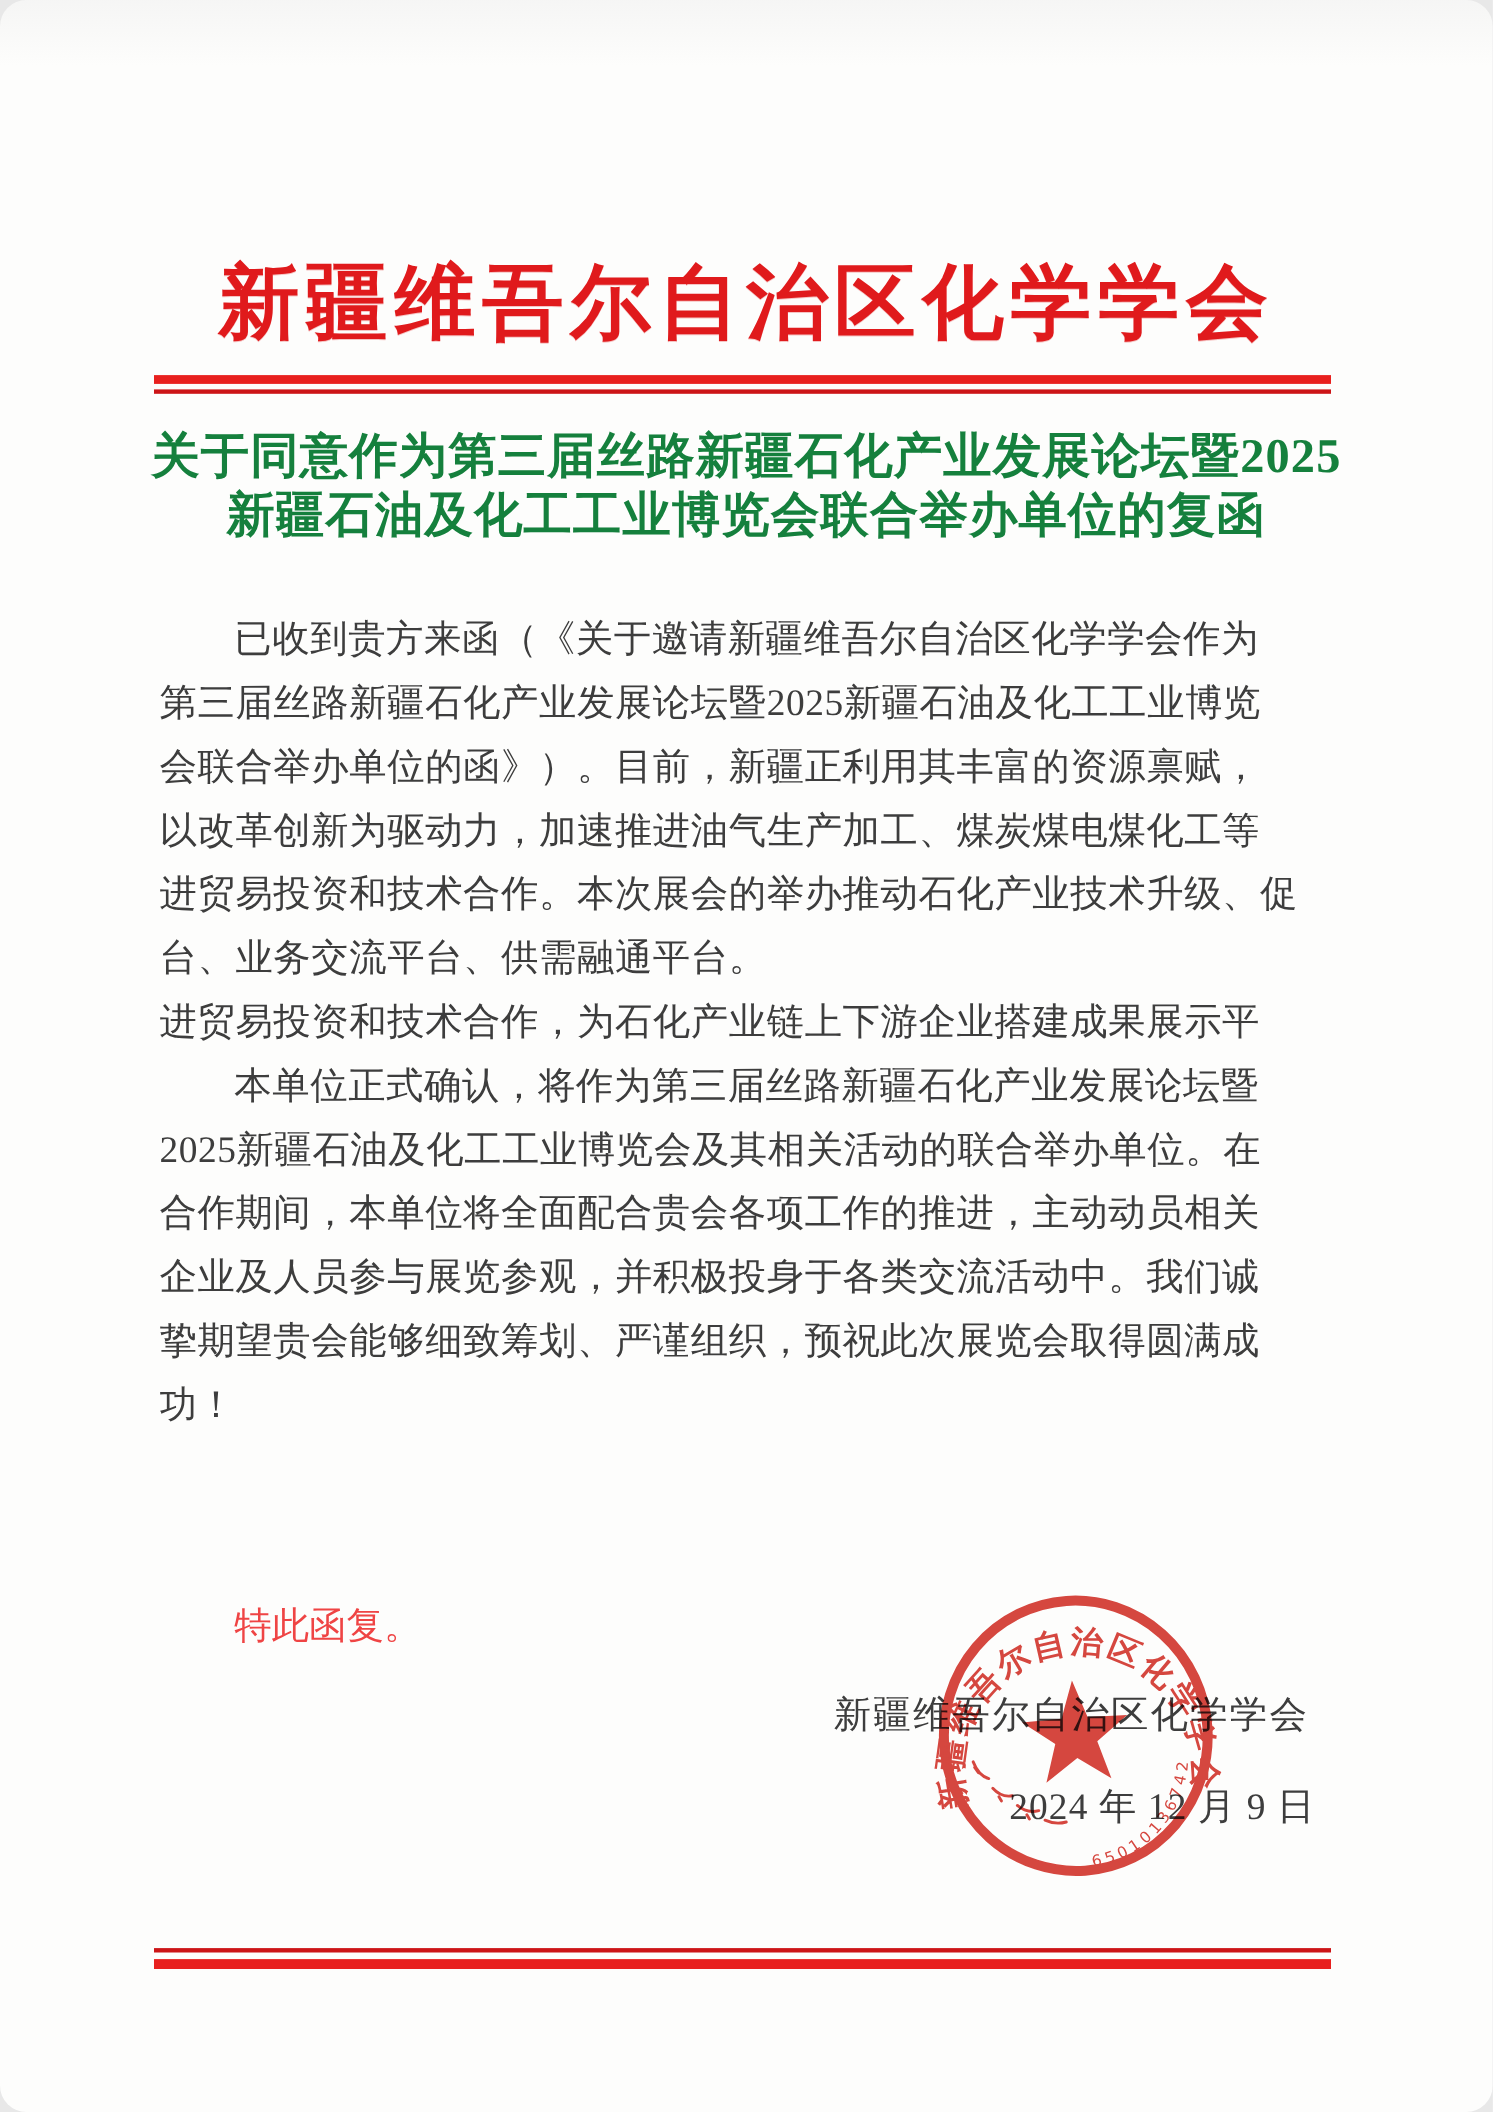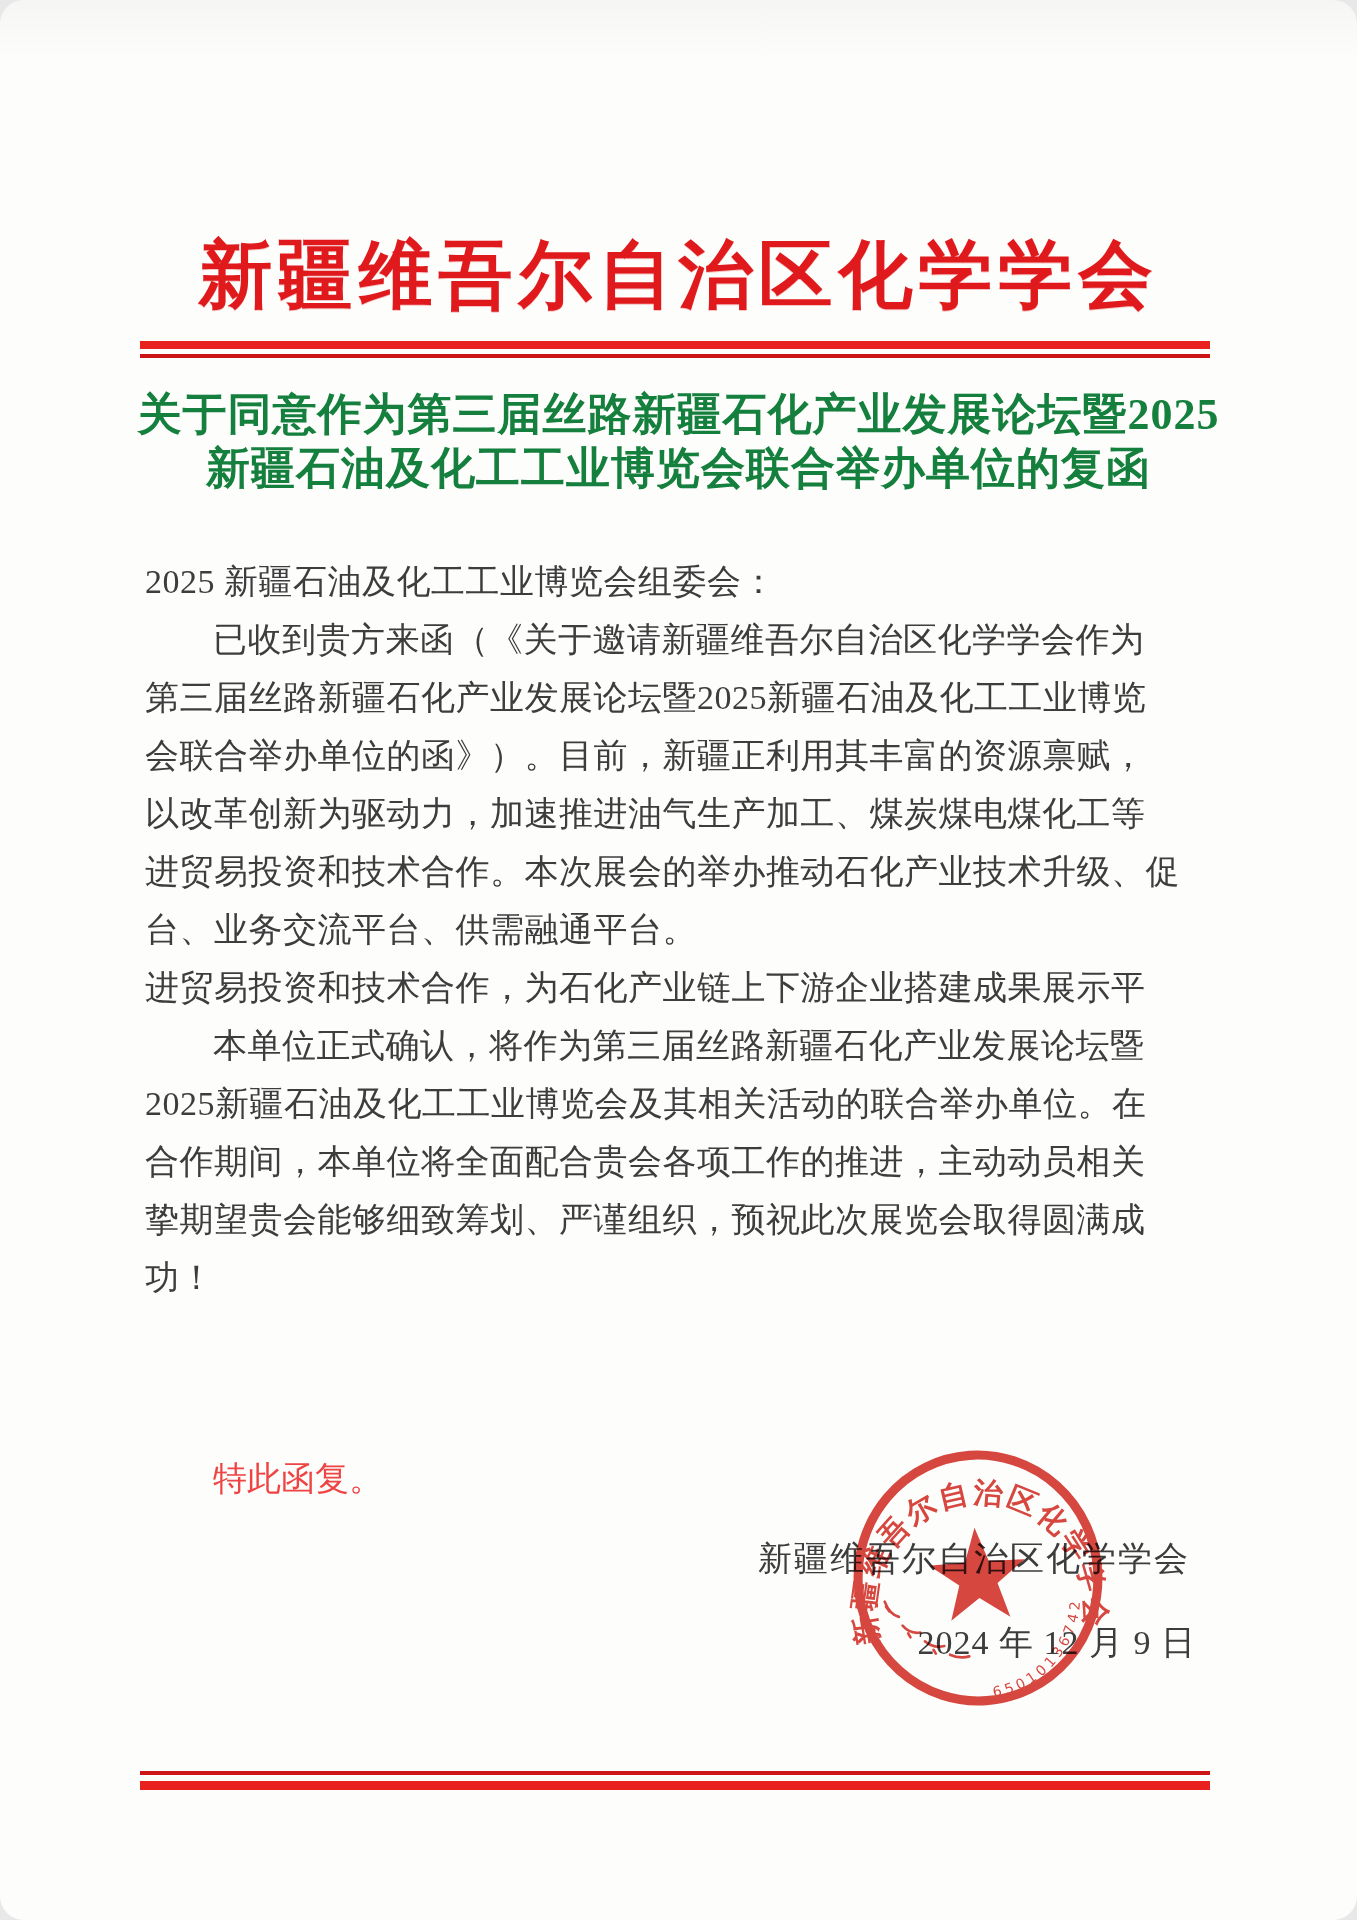--- a/index.html
+++ b/index.html
@@ -78,34 +78,34 @@
 
   <div class="rule rule-top-thick"></div>
   <div class="rule rule-top-thin"></div>
 
   <div class="doc-title">
     <div>关于同意作为第三届丝路新疆石化产业发展论坛暨2025</div>
     <div>新疆石油及化工工业博览会联合举办单位的复函</div>
   </div>
 
   <div class="body-text">
-    <div class="line">2025 新疆石油及化工工业博览会组委会：</div>
     <div class="para">
         <div class="line">已收到贵方来函（《关于邀请新疆维吾尔自治区化学学会作为</div>
         <div class="line">第三届丝路新疆石化产业发展论坛暨2025新疆石油及化工工业博览</div>
         <div class="line">会联合举办单位的函》）。目前，新疆正利用其丰富的资源禀赋，</div>
         <div class="line">以改革创新为驱动力，加速推进油气生产加工、煤炭煤电煤化工等</div>
         <div class="line">进贸易投资和技术合作。本次展会的举办推动石化产业技术升级、促</div>
         <div class="line">台、业务交流平台、供需融通平台。</div>
         <div class="line">进贸易投资和技术合作，为石化产业链上下游企业搭建成果展示平</div>
       </div>
     <div class="para">
         <div class="line">本单位正式确认，将作为第三届丝路新疆石化产业发展论坛暨</div>
         <div class="line">2025新疆石油及化工工业博览会及其相关活动的联合举办单位。在</div>
         <div class="line">合作期间，本单位将全面配合贵会各项工作的推进，主动动员相关</div>
+        <div class="line">企业及人员参与展览参观，并积极投身于各类交流活动中。我们诚</div>
         <div class="line">挚期望贵会能够细致筹划、严谨组织，预祝此次展览会取得圆满成</div>
         <div class="line">功！</div>
       </div>
   </div>
 
   <div class="closing">特此函复。</div>
 
   <div class="signature">新疆维吾尔自治区化学学会</div>
 
   <div class="doc-date">2024 年 12 月 9 日</div>

